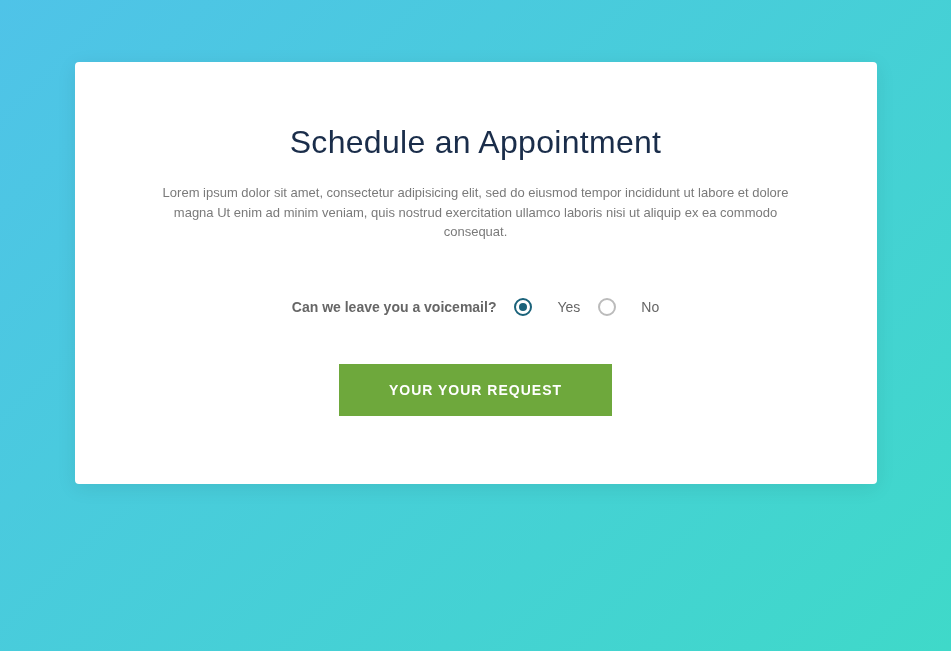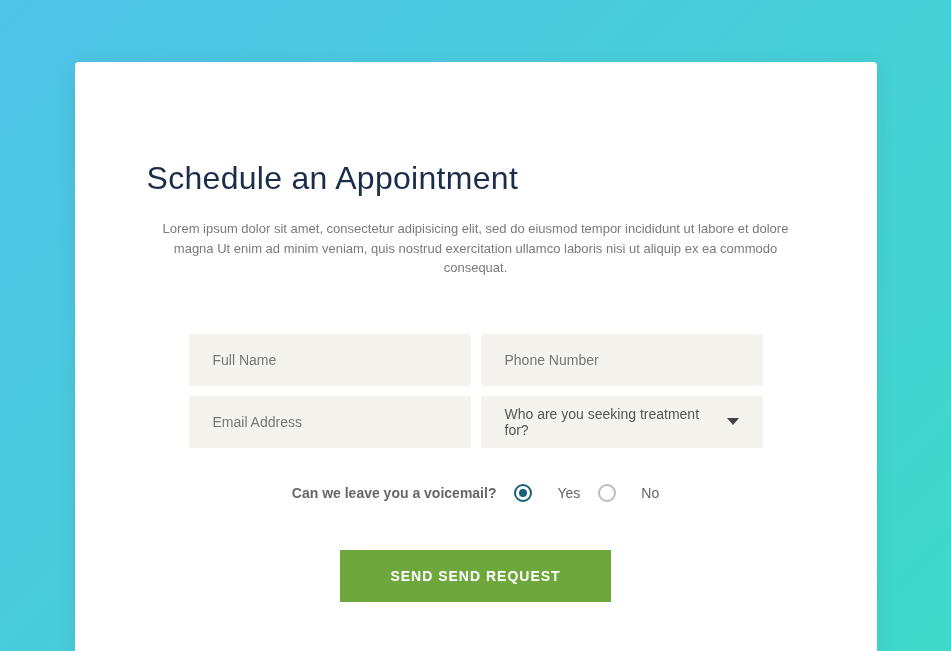--- a/index.html
+++ b/index.html
@@ -21,23 +21,23 @@
       background: #ffffff;
       width: 802px;
       border-radius: 4px;
       padding: 62px 72px 68px;
       box-shadow: 0 4px 20px rgba(0,0,0,0.08);
     }
     .title {
       font-size: 32px;
       font-weight: 500;
       color: #1a2d4a;
+      text-align: center;
       margin-bottom: 22px;
       letter-spacing: 0.3px;
-      margin-top: 36px;
     }
     .description {
       font-size: 13px;
       color: #7a7a7a;
       text-align: center;
       line-height: 1.5;
       max-width: 680px;
       margin: 12px auto 56px;
     }
     .form-grid {
@@ -131,40 +131,31 @@
       cursor: pointer;
     }
   </style>
 </head>
 <body>
 
 <div class="card">
   <h1 class="title">Schedule an Appointment</h1>
   <p class="description">Lorem ipsum dolor sit amet, consectetur adipisicing elit, sed do eiusmod tempor incididunt ut labore et dolore magna Ut enim ad minim veniam, quis nostrud exercitation ullamco laboris nisi ut aliquip ex ea commodo consequat.</p>
 
-  <div class="form-grid">
-    <input class="input" type="text" placeholder="Full Name" style="">
-    <input class="input" type="text" placeholder="Phone Number" style="">
-    <input class="input" type="text" placeholder="Email Address" style="">
-    <div class="select">
-      <span>Who are you seeking treatment for?</span>
-      <span class="select-arrow"></span>
-    </div>
-  </div>
 
   <div class="radio-row">
     <span class="radio-label">Can we leave you a voicemail?</span>
     <div class="radio-option">
       <span class="radio-outer selected">
         <span class="radio-inner"></span>
       </span>
       <span class="radio-text">Yes</span>
     </div>
     <div class="radio-option">
       <span class="radio-outer"></span>
       <span class="radio-text">No</span>
     </div>
   </div>
 
   <div class="submit-row">
-    <button class="submit-btn">SEND SEND REQUEST</button>
+    <button class="submit-btn">YOUR YOUR REQUEST</button>
   </div>
 </div>
 
 </body></html>

